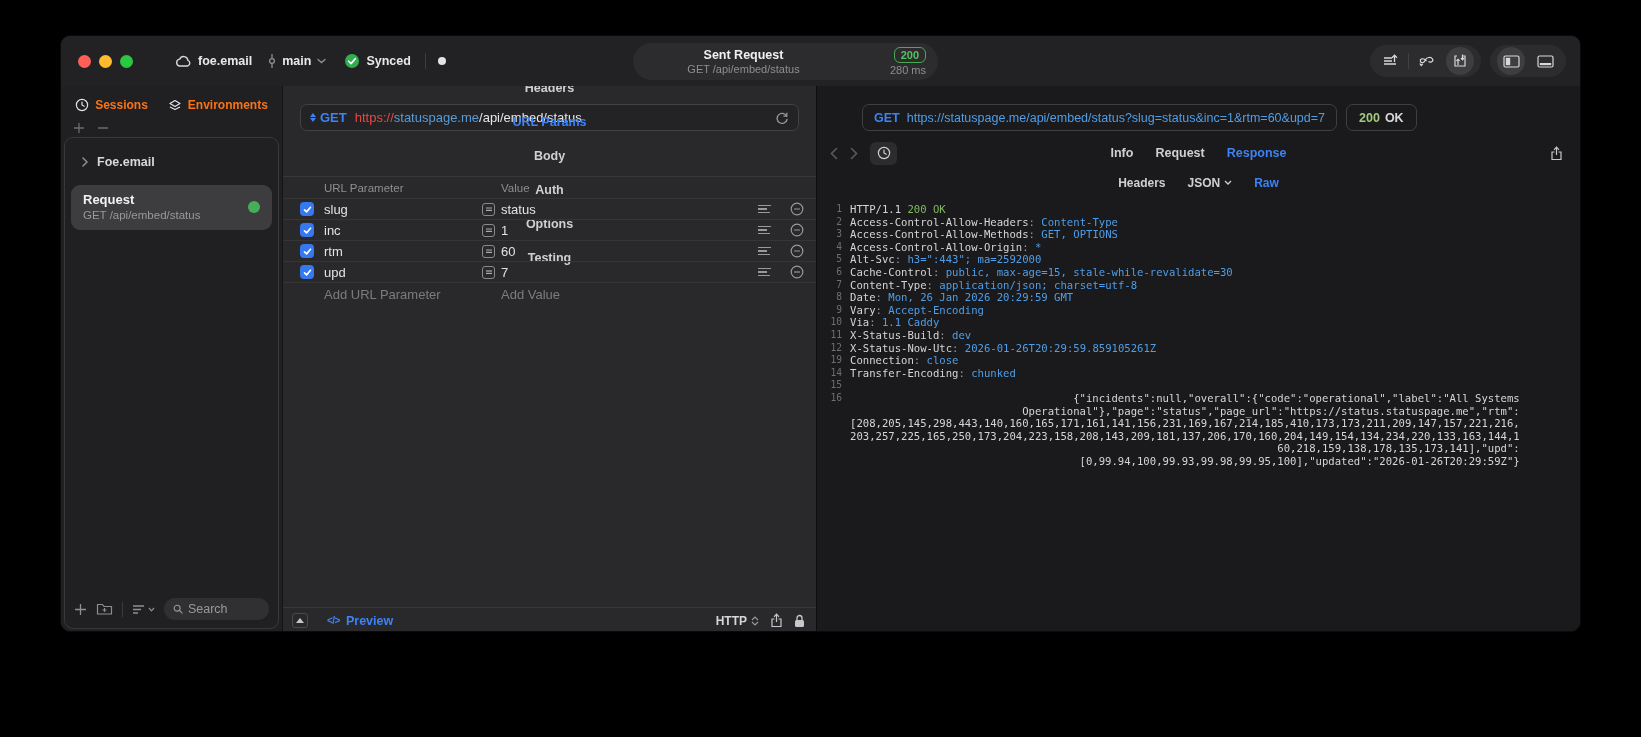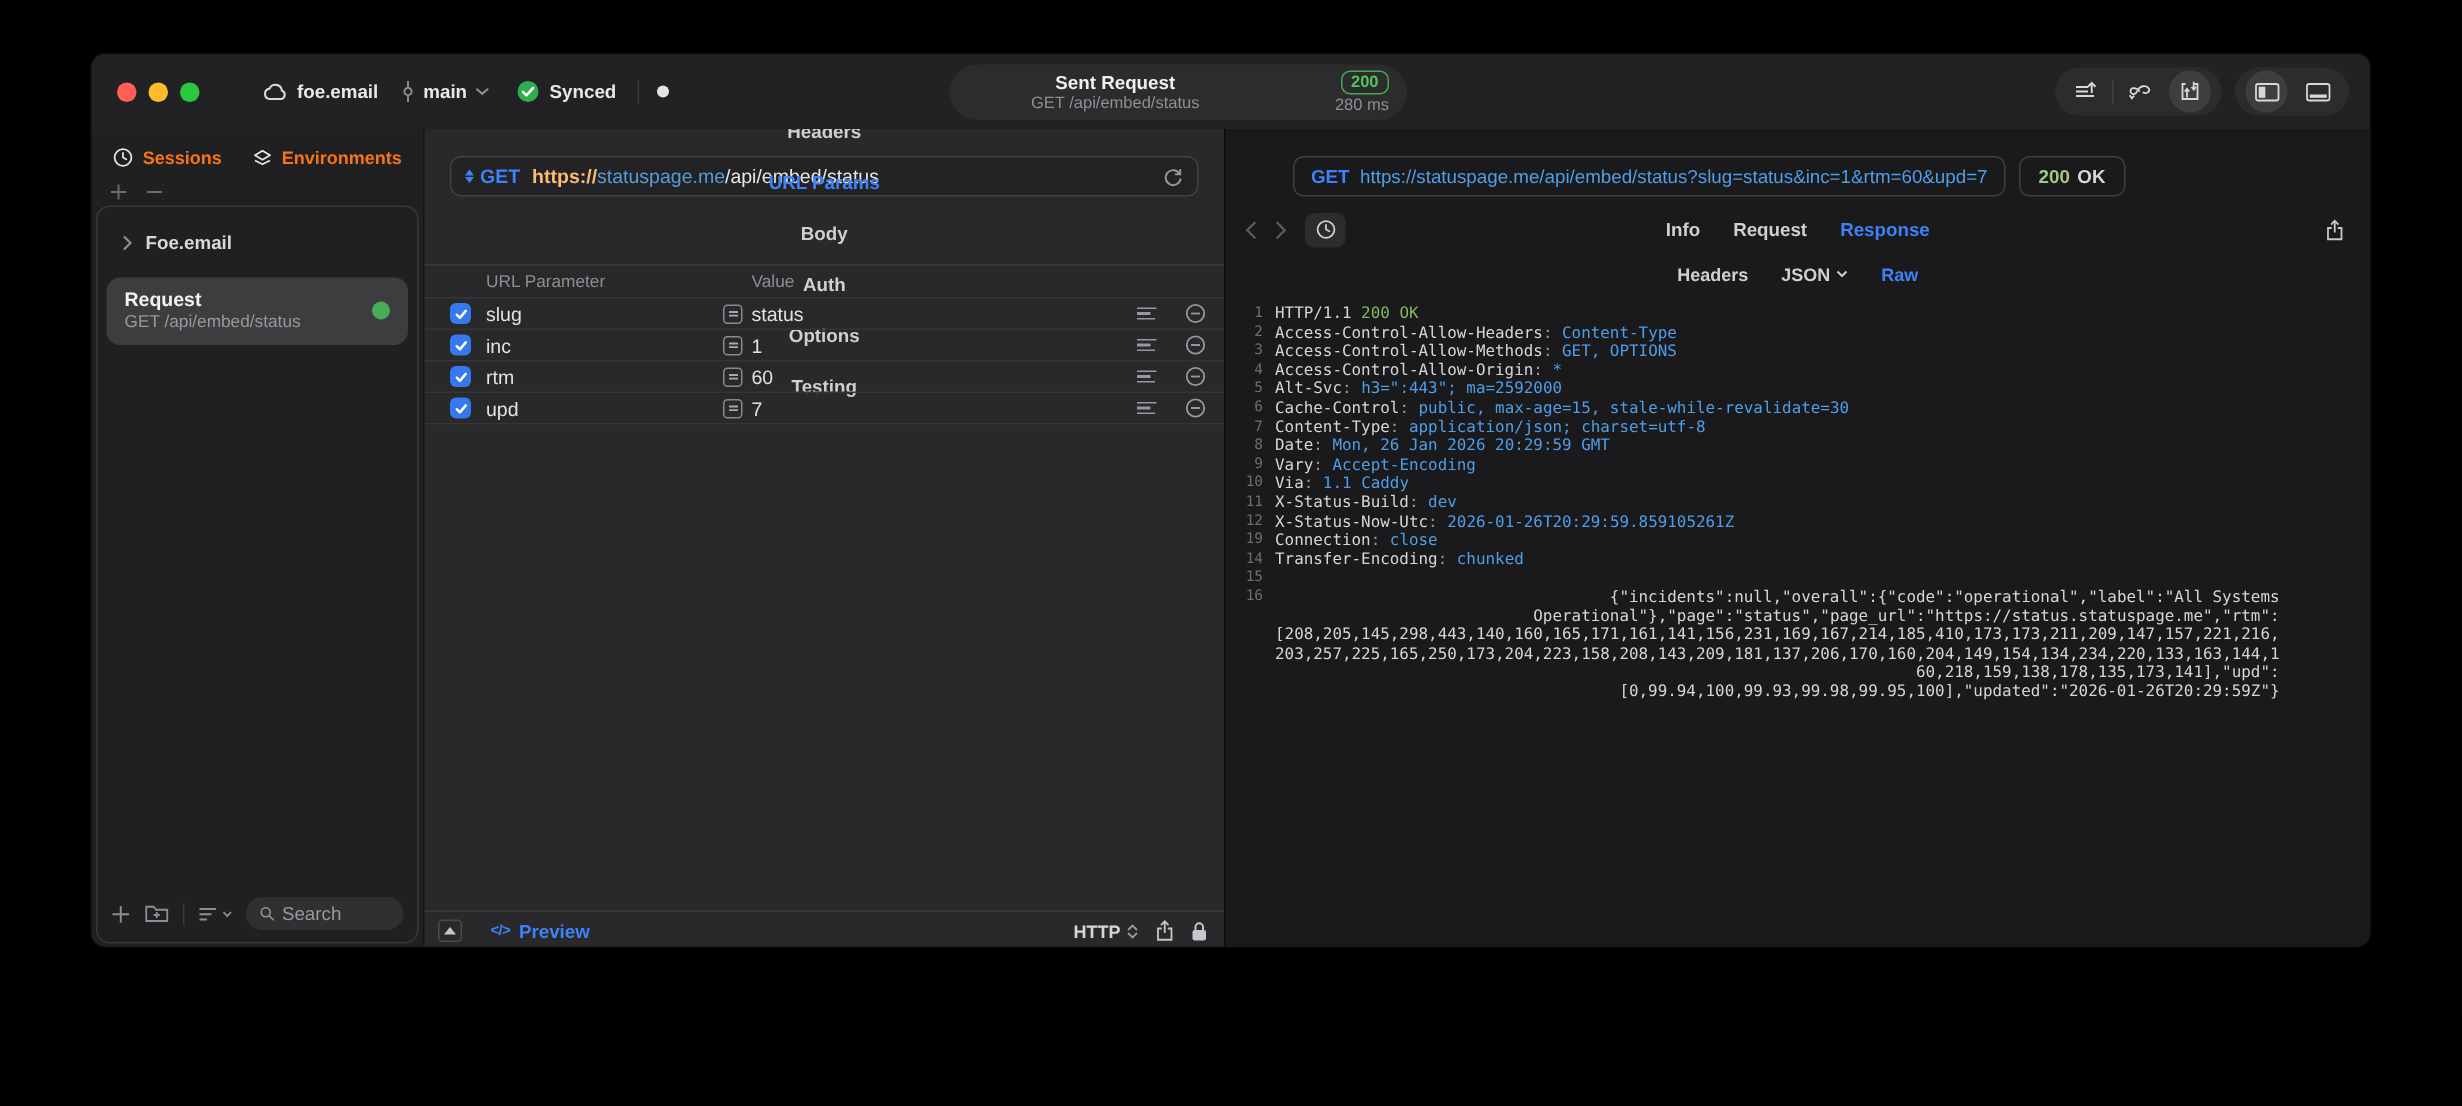--- a/index.html
+++ b/index.html
@@ -67,21 +67,21 @@
   .search-box input::placeholder { color:#98989d; }
 
   
   .url-bar { margin:18px 17px 0 17px; height:27px; background:#232325; border:1px solid #424245; border-radius:7px;
              display:flex; align-items:center; padding:0 9px; font-size:13px; }
   .updown { display:flex; flex-direction:column; gap:1px; margin-right:4px; }
   .updown i { width:0; height:0; border-left:3.5px solid transparent; border-right:3.5px solid transparent; display:block; }
   .updown .up { border-bottom:4px solid #3d82f6; }
   .updown .dn { border-top:4px solid #3d82f6; }
   .url-method { color:#3d82f6; font-weight:700; margin-right:8px; }
-  .url-scheme { color:#fdba74;font-weight:bold; }
+  .url-scheme { color:#ef4444; }
   .url-host { color:#579bd8; }
   .url-path { color:#e6e6e8; }
   .url-reload { margin-left:auto; color:#98989d; }
 
   .req-tabs { margin-top:12px; height:26px; display:flex; justify-content:center; gap:20px; align-items:center;flex-direction:column; }
   .tab { font-size:12.5px; color:#d0d0d2; font-weight:600; }
   .tab.active { color:#3d82f6; }
 
   .param-table { margin-top:7px; border-top:1px solid #39393b; font-size:13px; }
   .pt-grid { display:flex; align-items:center; padding:0 12px 0 17px; }
@@ -464,20 +464,27 @@
                   <i style="width:9px"></i>
                   <i style="width:12px"></i>
                 </span>
                 <svg width="14" height="14" viewBox="0 0 14 14">
                   <circle cx="7" cy="7" r="5.8" fill="none" stroke="#98989d" stroke-width="1.2"></circle>
                   <line x1="4" y1="7" x2="10" y2="7" stroke="#98989d" stroke-width="1.2"></line>
                 </svg>
               </span>
             </div>
           </div>
+        <div class="pt-grid pt-add">
+          <span class="pt-col-check"></span>
+          <span class="pt-col-name">Add URL Parameter</span>
+          <span class="pt-col-eq"></span>
+          <span class="pt-col-value">Add Value</span>
+          <span class="pt-col-actions"></span>
+        </div>
       </div>
 
       <div class="req-footer">
         <span class="collapse-box">
             <i></i>
           </span>
         <span class="preview-link">
           <span class="preview-glyph">&lt;/&gt;</span>
           <span>Preview</span>
         </span>

